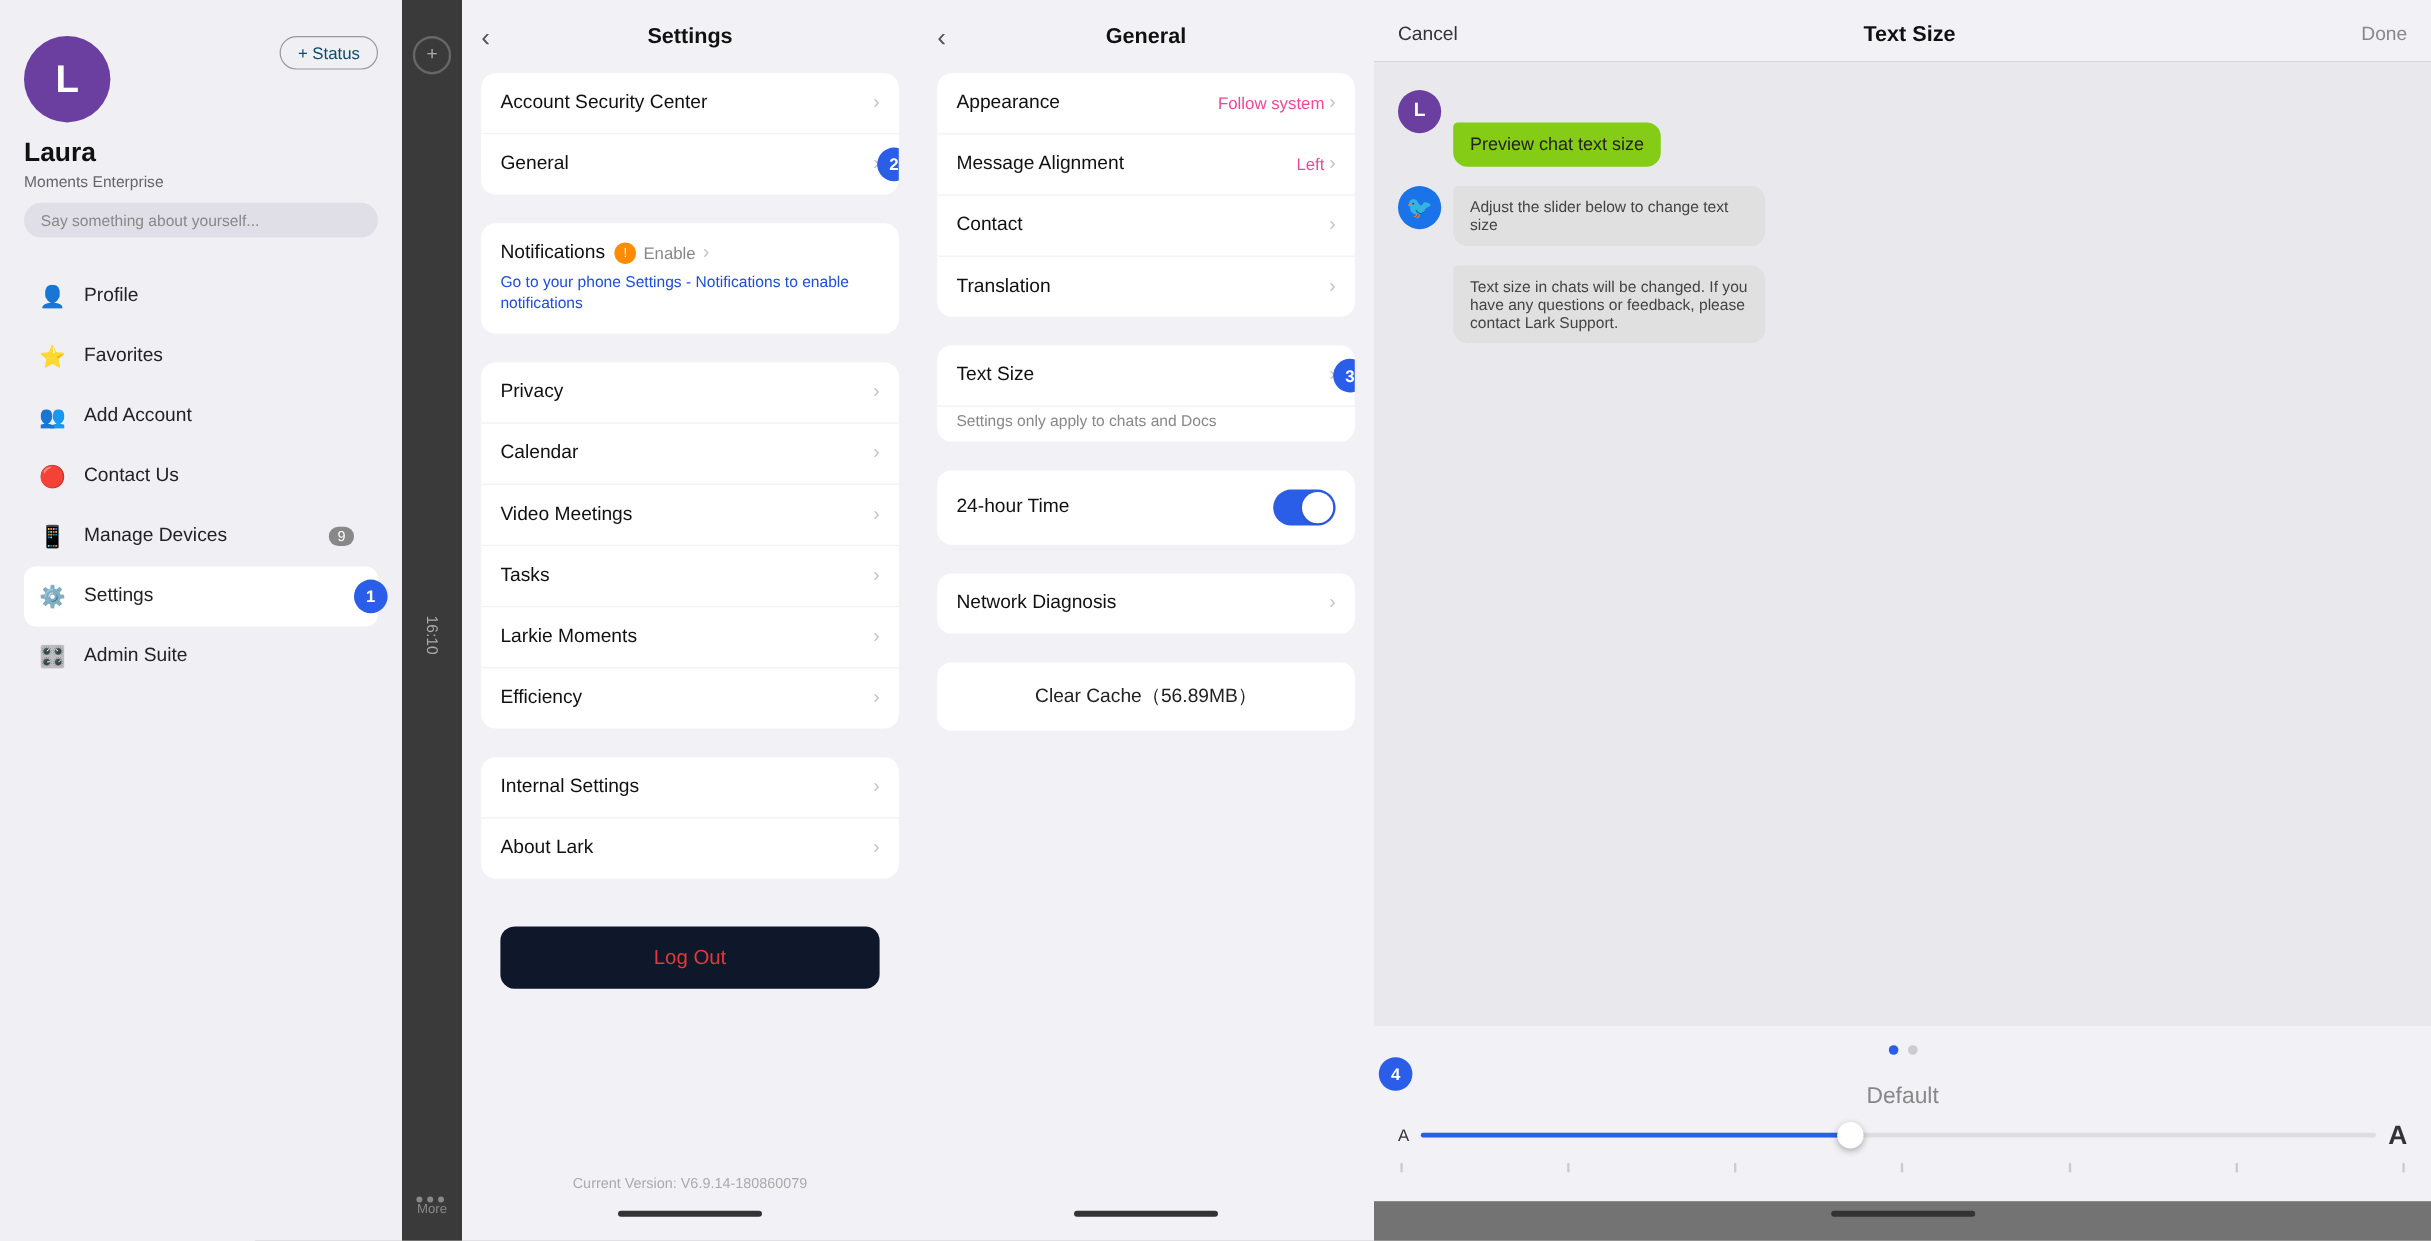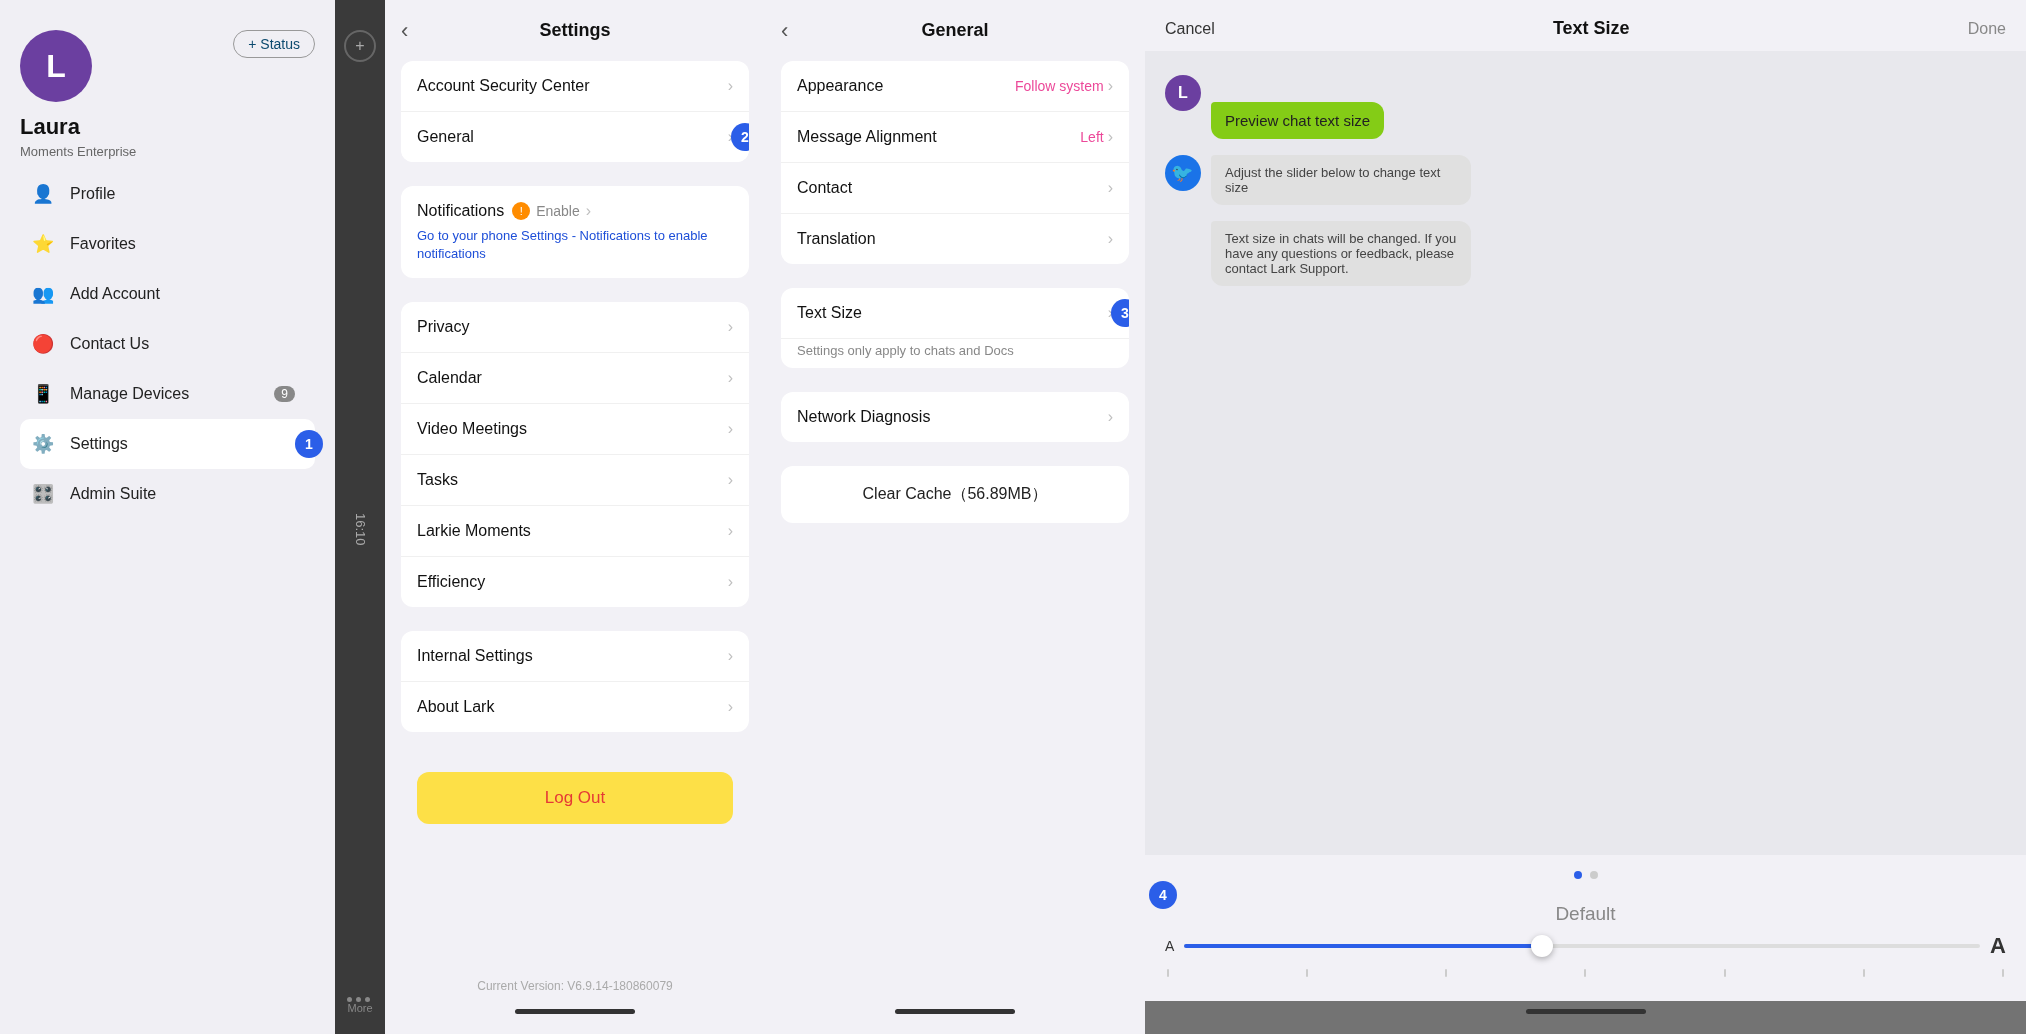--- a/index.html
+++ b/index.html
@@ -239,21 +239,21 @@
       margin-right: 6px;
     }
     .settings-footer {
       padding: 16px;
       text-align: center;
     }
     .log-out-btn {
       color: #e53935;
       font-size: 17px;
       font-weight: 500;
-      background: #fde047;
+      background: #0f172a;
       border: none;
       width: 100%;
       padding: 16px;
       border-radius: 12px;
       cursor: pointer;
     }
     .version-text {
       font-size: 12px;
       color: #aaa;
       text-align: center;
@@ -492,20 +492,21 @@
 </head>
 <body>
 
 <div class="panel-profile">
   <div class="profile-header">
     <div class="avatar-circle">L</div>
     <button class="status-btn">+ Status</button>
   </div>
   <div class="user-name">Laura</div>
   <div class="user-org">Moments Enterprise</div>
+  <div class="status-placeholder">Say something about yourself...</div>
 
   <div class="nav-item">
     <span class="nav-icon">👤</span>
     <span>Profile</span>
   </div>
   <div class="nav-item">
     <span class="nav-icon">⭐</span>
     <span>Favorites</span>
   </div>
   <div class="nav-item">
@@ -657,20 +658,28 @@
 
     <div class="settings-group" style="position:relative;">
       <div class="settings-item" style="border-bottom:1px solid #f0f0f0;">
         <span class="settings-item-text">Text Size</span>
         <span class="chevron">›</span>
         <div class="badge-blue" style="right:-10px;">3</div>
       </div>
       <div class="text-size-note">Settings only apply to chats and Docs</div>
     </div>
 
+    <div class="settings-group">
+      <div class="settings-item">
+        <span class="settings-item-text">24-hour Time</span>
+        <div class="toggle-switch">
+          <div class="toggle-knob"></div>
+        </div>
+      </div>
+    </div>
 
     <div class="settings-group">
       <div class="settings-item">
         <span class="settings-item-text">Network Diagnosis</span>
         <span class="chevron">›</span>
       </div>
     </div>
 
     <div class="clear-cache-item">Clear Cache（56.89MB）</div>
   </div>

